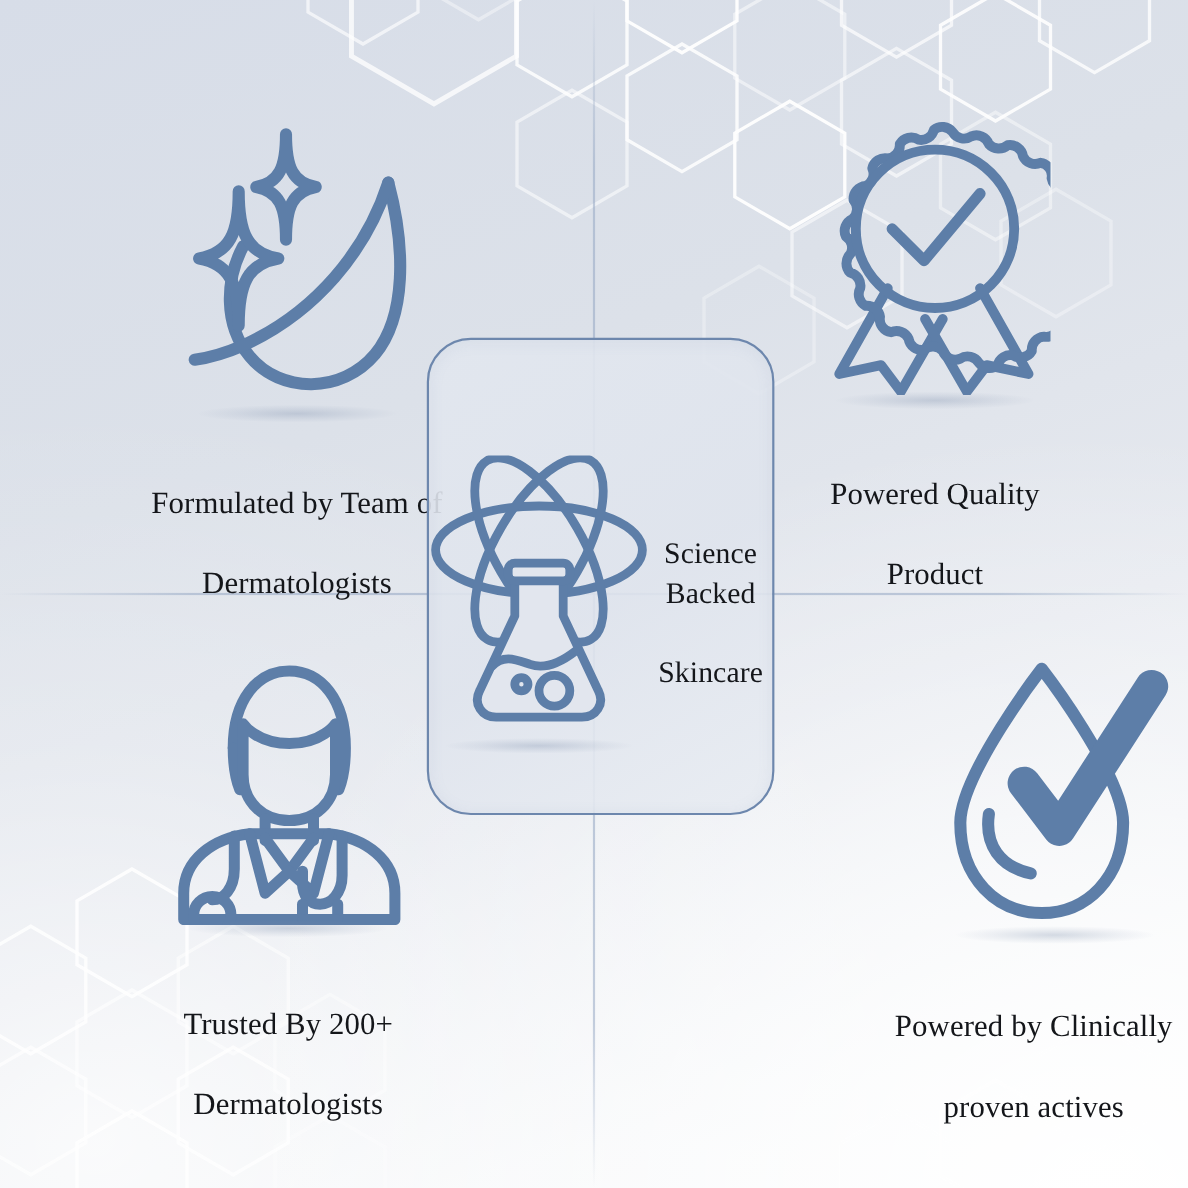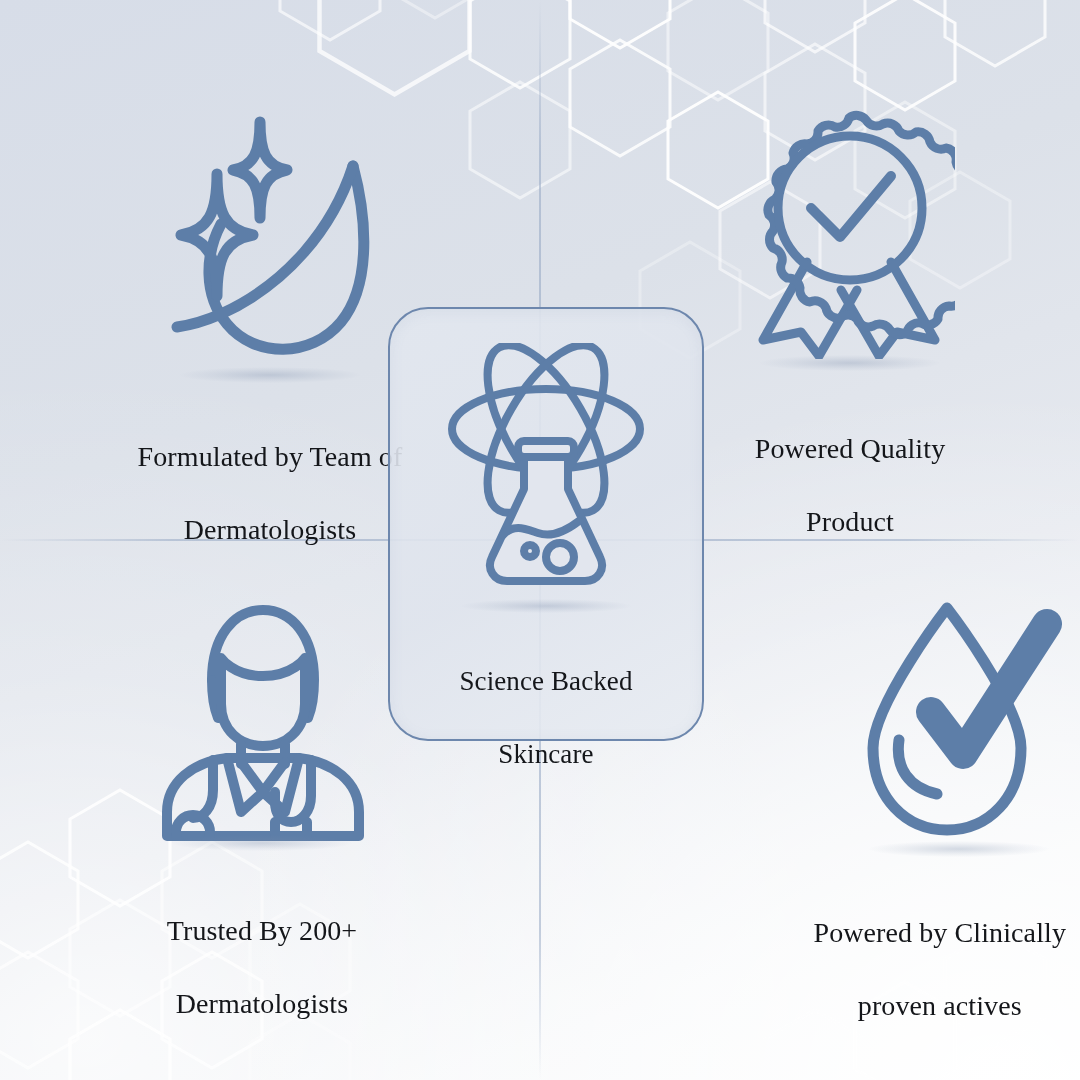--- a/index.html
+++ b/index.html
@@ -54,21 +54,21 @@
   #cell-tr .caption{margin-top:32px;}
   #cell-bl .caption{margin-top:32px;}
   #cell-br .caption{margin-top:28px;}
 
   
   #center-card{
     position:absolute;left:388px;top:307px;width:312px;height:430px;
     border:2px solid #6d87ad;border-radius:40px;
     background:linear-gradient(150deg, rgba(226,231,239,.92) 0%, rgba(223,228,237,.88) 55%, rgba(232,236,242,.92) 100%);
     box-shadow:0 2px 14px rgba(120,140,172,.10) inset;
-    display:flex;flex-direction:column;align-items:center;
+    display:flex;align-items:center;
   }
   #center-card .art{margin-top:34px;position:relative;}
   #center-card .shadow{width:170px;height:14px;}
   #center-card .caption{margin-top:30px;font-size:27px;line-height:1.34;}
 </style>
 </head>
 <body>
 
 <div id="stage">
 

